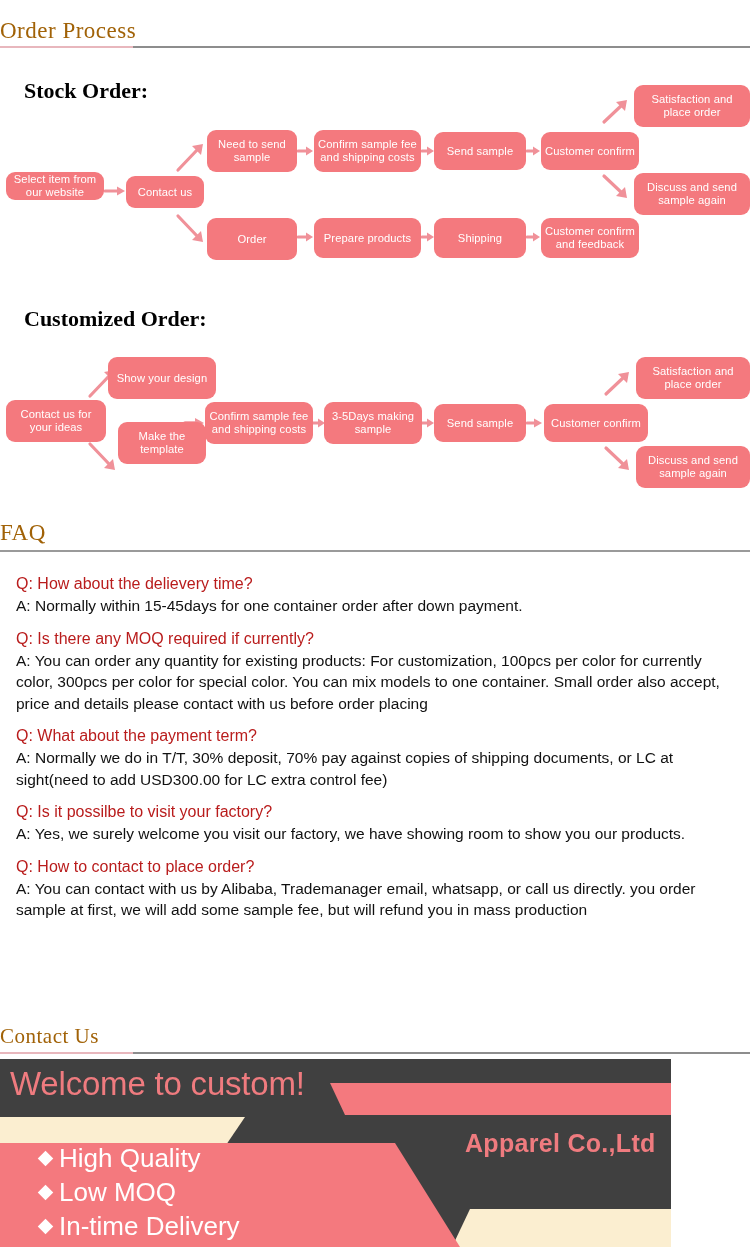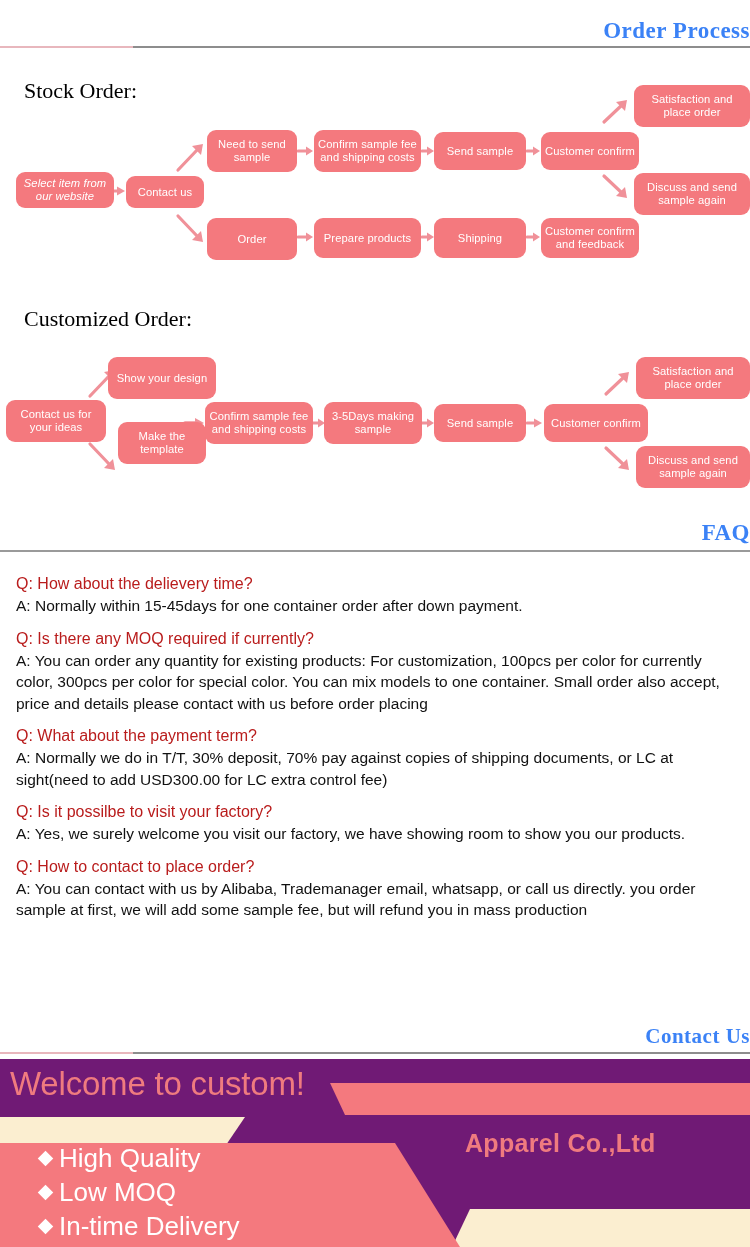--- a/index.html
+++ b/index.html
@@ -16,42 +16,42 @@
     color: #222;
   }
 
   
   .section-head {
     position: absolute;
     left: 0;
     width: 750px;
   }
   .section-head .title {
-    text-align: right;
+    text-align: left;
     font-family: "Liberation Serif", serif;
-    font-weight: bold;
-    color: #3b82f6;
+    font-weight: normal;
+    color: #a16207;
     letter-spacing: .5px;
   }
   .rule {
     position: absolute;
     left: 0;
     width: 750px;
     height: 2px;
     background: linear-gradient(to right, #e8b7bd 0px, #e8b7bd 133px, #8d8d8d 133px, #8d8d8d 750px);
   }
   .rule.plain {
     background: linear-gradient(to right, #9a9a9a 0px, #9a9a9a 750px);
     height: 2px;
   }
 
   .sub-title {
     position: absolute;
     font-family: "Liberation Serif", serif;
-    font-weight: normal;
+    font-weight: bold;
     font-size: 22px;
     color: #000;
   }
 
   
   .flow {
     position: absolute;
     left: 0;
     width: 750px;
   }
@@ -94,24 +94,24 @@
     font-size: 15.5px;
     line-height: 21.5px;
     margin: 0;
   }
 
   
   .banner {
     position: absolute;
     left: 0;
     top: 1059px;
-    width: 750px;
+    width: 671px;
     height: 188px;
     overflow: hidden;
-    background: #701a75;
+    background: #404040;
   }
   .welcome {
     position: absolute;
     left: 10px;
     top: 6px;
     font-size: 33px;
     color: #ef7b7f;
     font-weight: normal;
     letter-spacing: -.2px;
     white-space: nowrap;
@@ -194,21 +194,21 @@
     <path d="M9,3.5 L16,8 L9,12.5 Z" fill="#f09199"></path>
   </svg>
   <svg class="arrow" style="left:421px; top:229px; width:14px; height:16px;" viewBox="0 0 14 16">
     <path d="M1,8 L8,8" stroke="#f09199" stroke-width="3.2" stroke-linecap="round" fill="none"></path>
     <path d="M6,3.5 L13,8 L6,12.5 Z" fill="#f09199"></path>
   </svg>
   <svg class="arrow" style="left:526px; top:229px; width:16px; height:16px;" viewBox="0 0 16 16">
     <path d="M1,8 L9,8" stroke="#f09199" stroke-width="3.2" stroke-linecap="round" fill="none"></path>
     <path d="M7,3.5 L14,8 L7,12.5 Z" fill="#f09199"></path>
   </svg>
-<div class="node" style="left: 16px; top: 172px; width: 98px; height: 36px; font-style: italic;">Select item from our website</div>
+<div class="node" style="left: 6px; top: 172px; width: 98px; height: 28px;">Select item from our website</div>
     <div class="node" style="left: 126px; top: 176px; width: 78px; height: 32px;">Contact us</div>
     <div class="node" style="left: 207px; top: 130px; width: 90px; height: 42px;">Need to send sample</div>
     <div class="node" style="left: 314px; top: 130px; width: 107px; height: 42px;">Confirm sample fee and shipping costs</div>
     <div class="node" style="left: 434px; top: 132px; width: 92px; height: 38px;">Send sample</div>
     <div class="node" style="left: 541px; top: 132px; width: 98px; height: 38px;">Customer confirm</div>
     <div class="node" style="left: 634px; top: 85px; width: 116px; height: 42px;">Satisfaction and place order</div>
     <div class="node" style="left: 634px; top: 173px; width: 116px; height: 42px;">Discuss and send sample again</div>
     <div class="node" style="left: 207px; top: 218px; width: 90px; height: 42px;">Order</div>
     <div class="node" style="left: 314px; top: 218px; width: 107px; height: 40px;">Prepare products</div>
     <div class="node" style="left: 434px; top: 218px; width: 92px; height: 40px;">Shipping</div>

